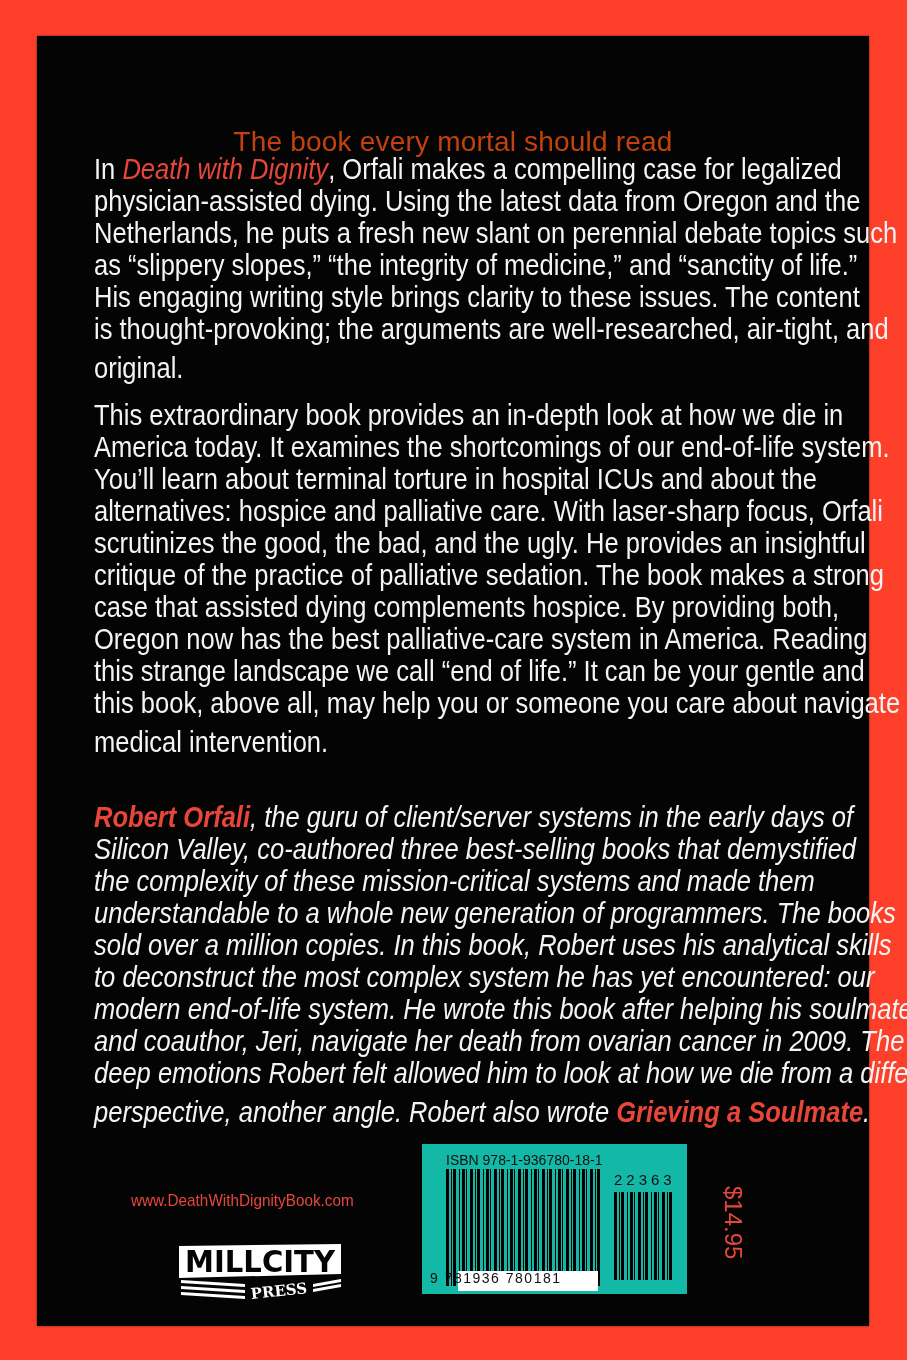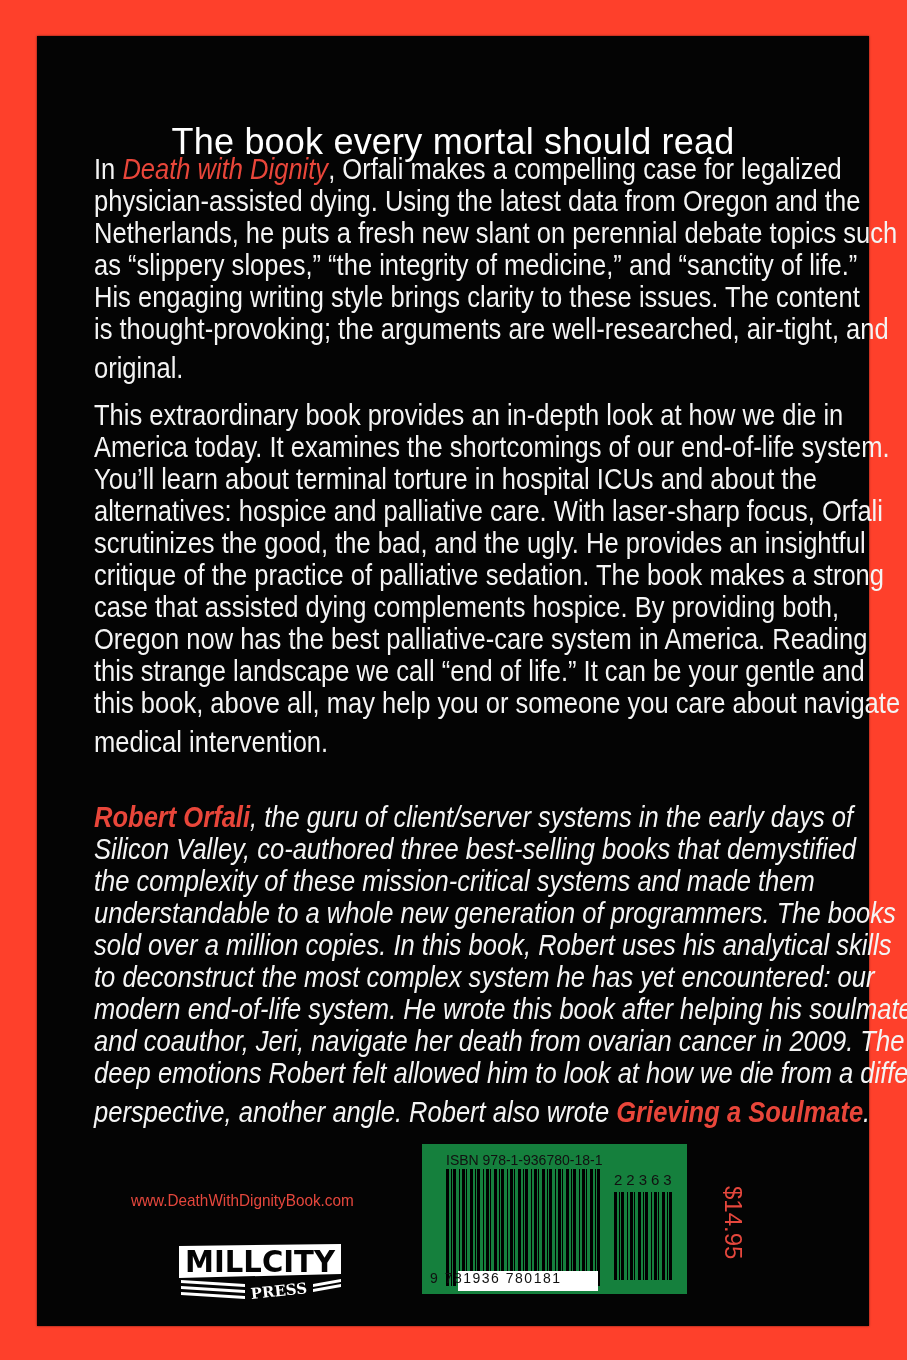--- a/index.html
+++ b/index.html
@@ -10,22 +10,22 @@
     font-family: "Liberation Sans", sans-serif;
   }
   .panel {
     position: absolute; left: 37px; top: 36px;
     width: 832px; height: 1290px;
     background: #040404;
     box-shadow: 0 0 2px rgba(0,0,0,0.6);
   }
   .headline {
     position: absolute; left: 0; right: 0; top: 82px;
-    text-align: center; color: #ffffff;
-    font-size: 36px; line-height: 48px;
+    text-align: center; color: #c2410c;
+    font-size: 28px; line-height: 48px;
     letter-spacing: 0.2px;
   }
   .para {
     position: absolute; left: 57px; width: 698px;
     color: #f4f4f4;
   }
   .line {
     display: block; height: 32px; line-height: 32px;
     font-size: 30px;
     white-space: nowrap;
@@ -50,21 +50,21 @@
     color: #e5473d; font-size: 17px;
     transform: scaleX(0.9); transform-origin: left center;
   }
   .logo {
     position: absolute; left: 138px; top: 1198px;
     width: 170px; height: 68px;
   }
   .barcode-box {
     position: absolute; left: 385px; top: 1108px;
     width: 265px; height: 150px;
-    background: #15803d;
+    background: #14b8a6;
     text-align: right;
   }
   .isbn-text {
     position: absolute; left: 24px; top: 8px;
     font-size: 14px; color: #111;
   }
   .addon-num {
     position: absolute; left: 192px; top: 27px;
     font-size: 15px; color: #111; letter-spacing: 4px;
   }

